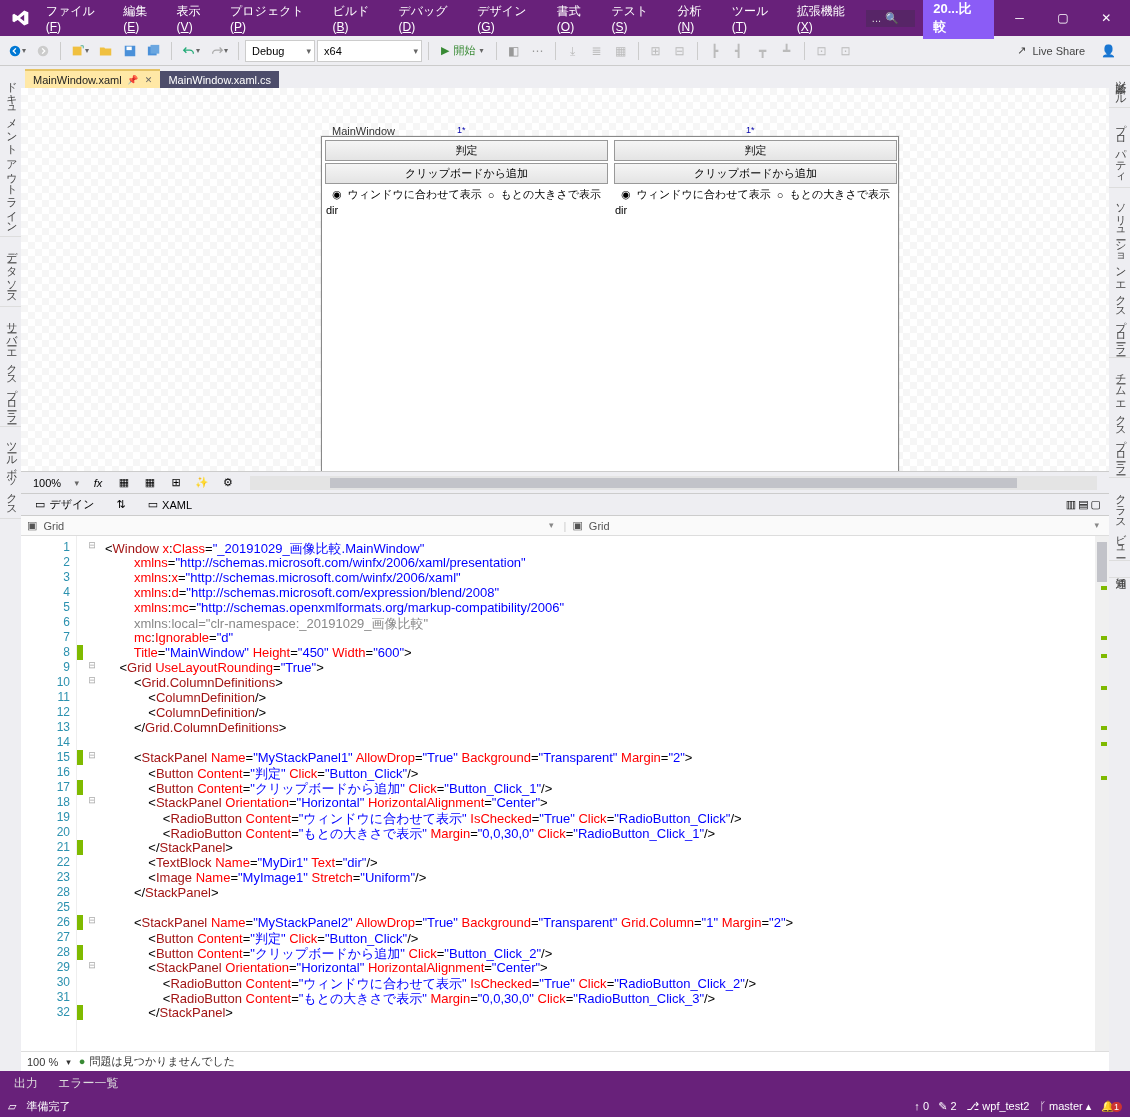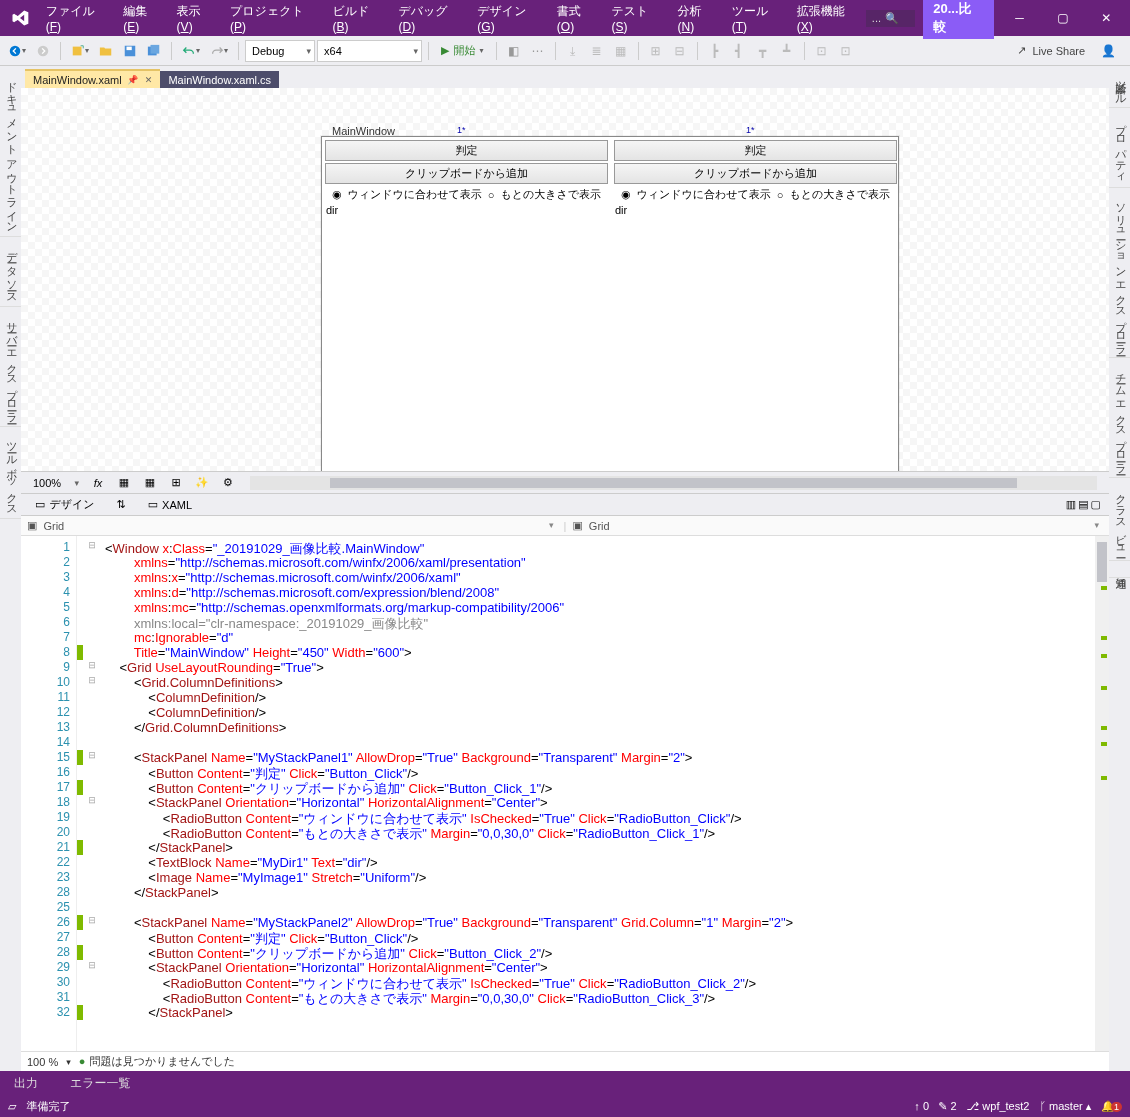--- a/index.html
+++ b/index.html
@@ -58,21 +58,21 @@
 .changemark div { height:15px; }
 .cm-g { background:#7fba00; }
 .code { flex:1; padding:4px 0 4px 4px; white-space:pre; overflow:hidden; color:#000; }
 .code .ln { height:15px; }
 .t-brown { color:#a31515; }
 .t-gray { color:#888; }
 .t-attr { color:#ff0000; }
 .t-val { color:#0000ff; }
 .editor-status { height:20px; background:#fff; border-top:1px solid #ddd; display:flex; align-items:center; font-size:11px; padding:0 6px; gap:8px; color:#333; }
 .editor-status .ok::before { content:"●"; color:#388a34; margin-right:4px; }
-.bottom-tabs { height:24px; background:#68217a; color:#ddd; display:flex; align-items:center; padding:0 8px; gap:20px; font-size:12px; }
+.bottom-tabs { height:24px; background:#68217a; color:#ddd; display:flex; align-items:center; padding:0 8px; gap:8px; font-size:12px; }
 .bottom-tabs .bt { padding:3px 6px; cursor:pointer; }
 .statusbar { height:22px; background:#68217a; color:#fff; display:flex; align-items:center; padding:0 8px; font-size:11px; gap:10px; }
 .statusbar .sb-right { margin-left:auto; display:flex; gap:10px; align-items:center; }
 .scrollv { position:absolute; right:0; top:0; bottom:0; width:14px; background:#f0f0f0; }
 .scrollv .thumb { position:absolute; left:2px; right:2px; top:6px; height:40px; background:#c2c3c9; }
 .spot { position:absolute; right:2px; width:6px; height:4px; background:#7fba00; }
 </style>
 </head>
 <body>
 

